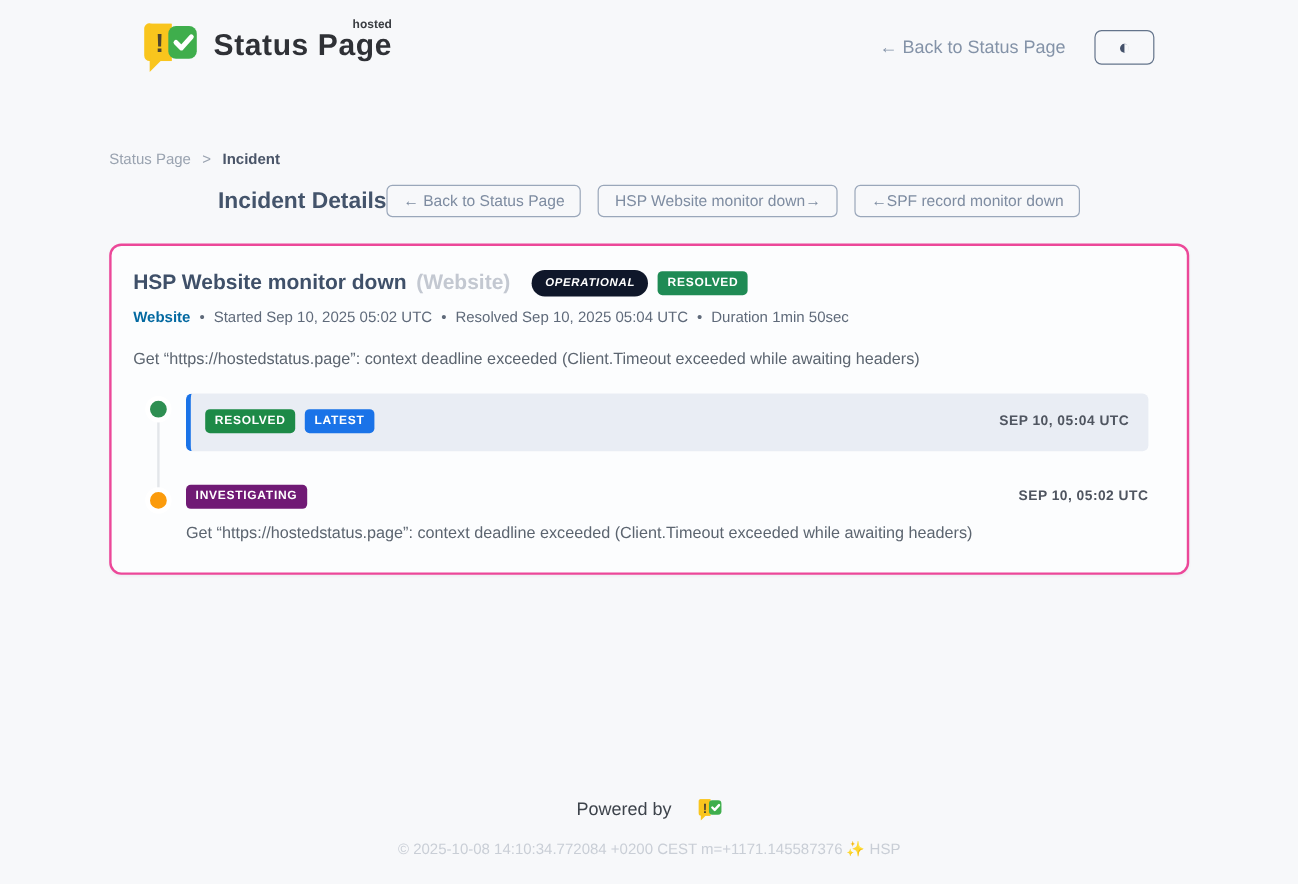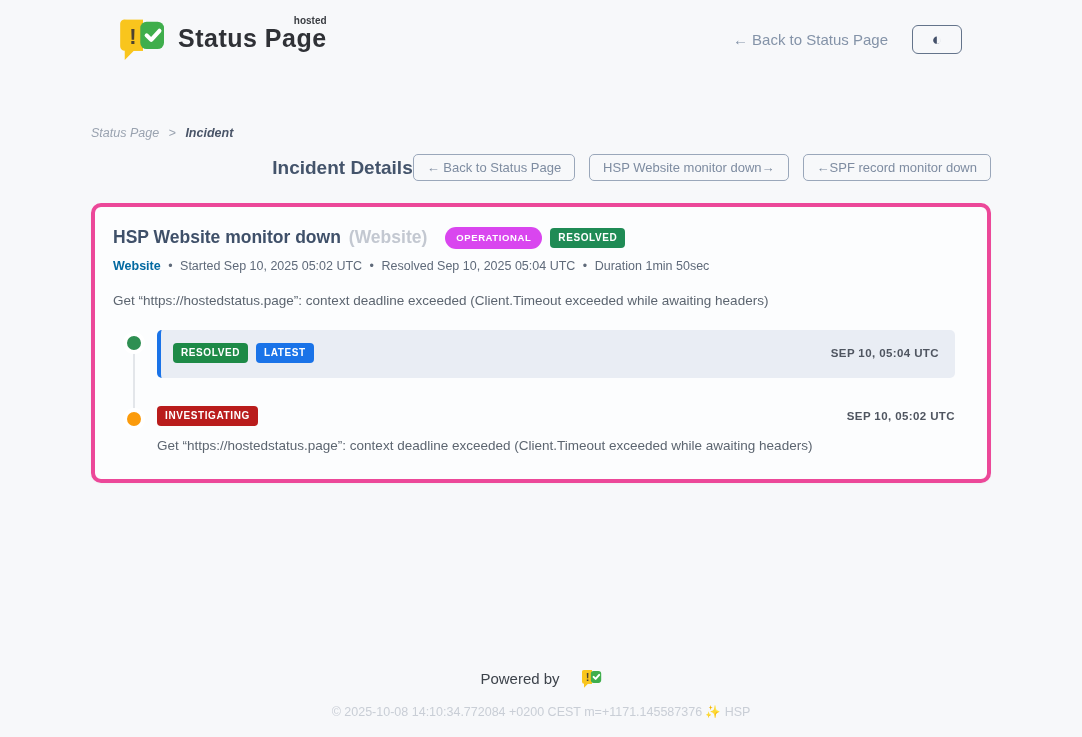--- a/index.html
+++ b/index.html
@@ -27,38 +27,38 @@
   .theme-toggle {
     width:50px; height:29px;
     border:1px solid #64748b; border-radius:6px;
     background:transparent; color:#44516a;
     font-size:17px; line-height:1; cursor:pointer;
     display:flex; align-items:center; justify-content:center;
   }
 
   
   .main { width:900px; margin:0 auto; }
-  .breadcrumb { margin-top:64px; font-size:12.5px; color:#9aa3b0;font-style:italic; }
+  .breadcrumb { margin-top:64px; font-size:12.5px; color:#9aa3b0; }
   .breadcrumb .crumb-current { color:#4a5568; font-weight:700; }
   .breadcrumb .crumb-sep { margin:0 6px; color:#9aa3b0; }
 
-  .title-row { display:flex; align-items:center; justify-content:flex-end; margin-top:14px; }
+  .title-row { display:flex; align-items:center; justify-content:center; margin-top:14px; }
   .page-title { font-size:19px; font-weight:700; color:#44546b; }
   .nav-buttons { display:flex; gap:14px; }
   .nav-btn {
     font-family:inherit; font-size:13px; color:#7e8ca1;
     background:transparent; border:1px solid #9aa7ba; border-radius:5px;
     padding:5px 13px; cursor:pointer; white-space:nowrap;
   }
 
   
   .card {
     margin-top:22px;
     background:#fcfdfe;
-    border:4px solid #ec4899;
+    border:2px solid #ec4899;
     border-radius:10px;
     padding:20px 16px 26px 16px;
     box-shadow:0 1px 2px rgba(30,40,60,.03);
   }
   .card-title-row { display:flex; align-items:center; gap:8px; padding-left:2px; }
   .incident-title { font-size:17.5px; font-weight:700; color:#3f5069; }
   .incident-scope { font-size:17.5px; font-weight:700; color:#c3c8d1; margin-right:10px; }
   .badge {
     display:inline-block; color:#fff; font-weight:700;
     font-size:9.5px; letter-spacing:.6px; line-height:1;
@@ -145,21 +145,21 @@
       <button class="nav-btn">HSP Website monitor down→</button>
       <button class="nav-btn">←SPF record monitor down</button>
     </div>
   </div>
 
   <div class="card">
 
     <div class="card-title-row">
       <span class="incident-title">HSP Website monitor down</span>
       <span class="incident-scope">(Website)</span>
-      <span class="badge badge-pill" style="background-color: #d946ef;">OPERATIONAL</span>
+      <span class="badge badge-pill" style="background-color: #0f172a; font-style: italic;">OPERATIONAL</span>
       <span class="badge badge-rect" style="background-color: rgb(31, 139, 85);">RESOLVED</span>
     </div>
 
     <div class="meta-line">
       <span class="meta-component">Website</span>
       <span class="meta-sep">•</span>
       <span>Started Sep 10, 2025 05:02 UTC</span>
       <span class="meta-sep">•</span>
       <span>Resolved Sep 10, 2025 05:04 UTC</span>
       <span class="meta-sep">•</span>
@@ -188,21 +188,21 @@
         </div>
       </div>
 
       <div class="tl-entry tl-plain">
         <div class="tl-dot-wrap">
           <div class="tl-dot" style="background-color: rgb(251, 155, 12);"></div>
         </div>
         <div class="tl-content">
           <div class="tl-head">
             <div class="tl-badges">
-              <span class="badge badge-rect" style="background-color: #b91c1c;">INVESTIGATING</span>
+              <span class="badge badge-rect" style="background-color: #701a75;">INVESTIGATING</span>
             </div>
             <span class="tl-timestamp">SEP 10, 05:02 UTC</span>
           </div>
           <div class="tl-message">Get “https://hostedstatus.page”: context deadline exceeded (Client.Timeout exceeded while awaiting headers)</div>
         </div>
       </div>
 
     </div>
   </div>
 

